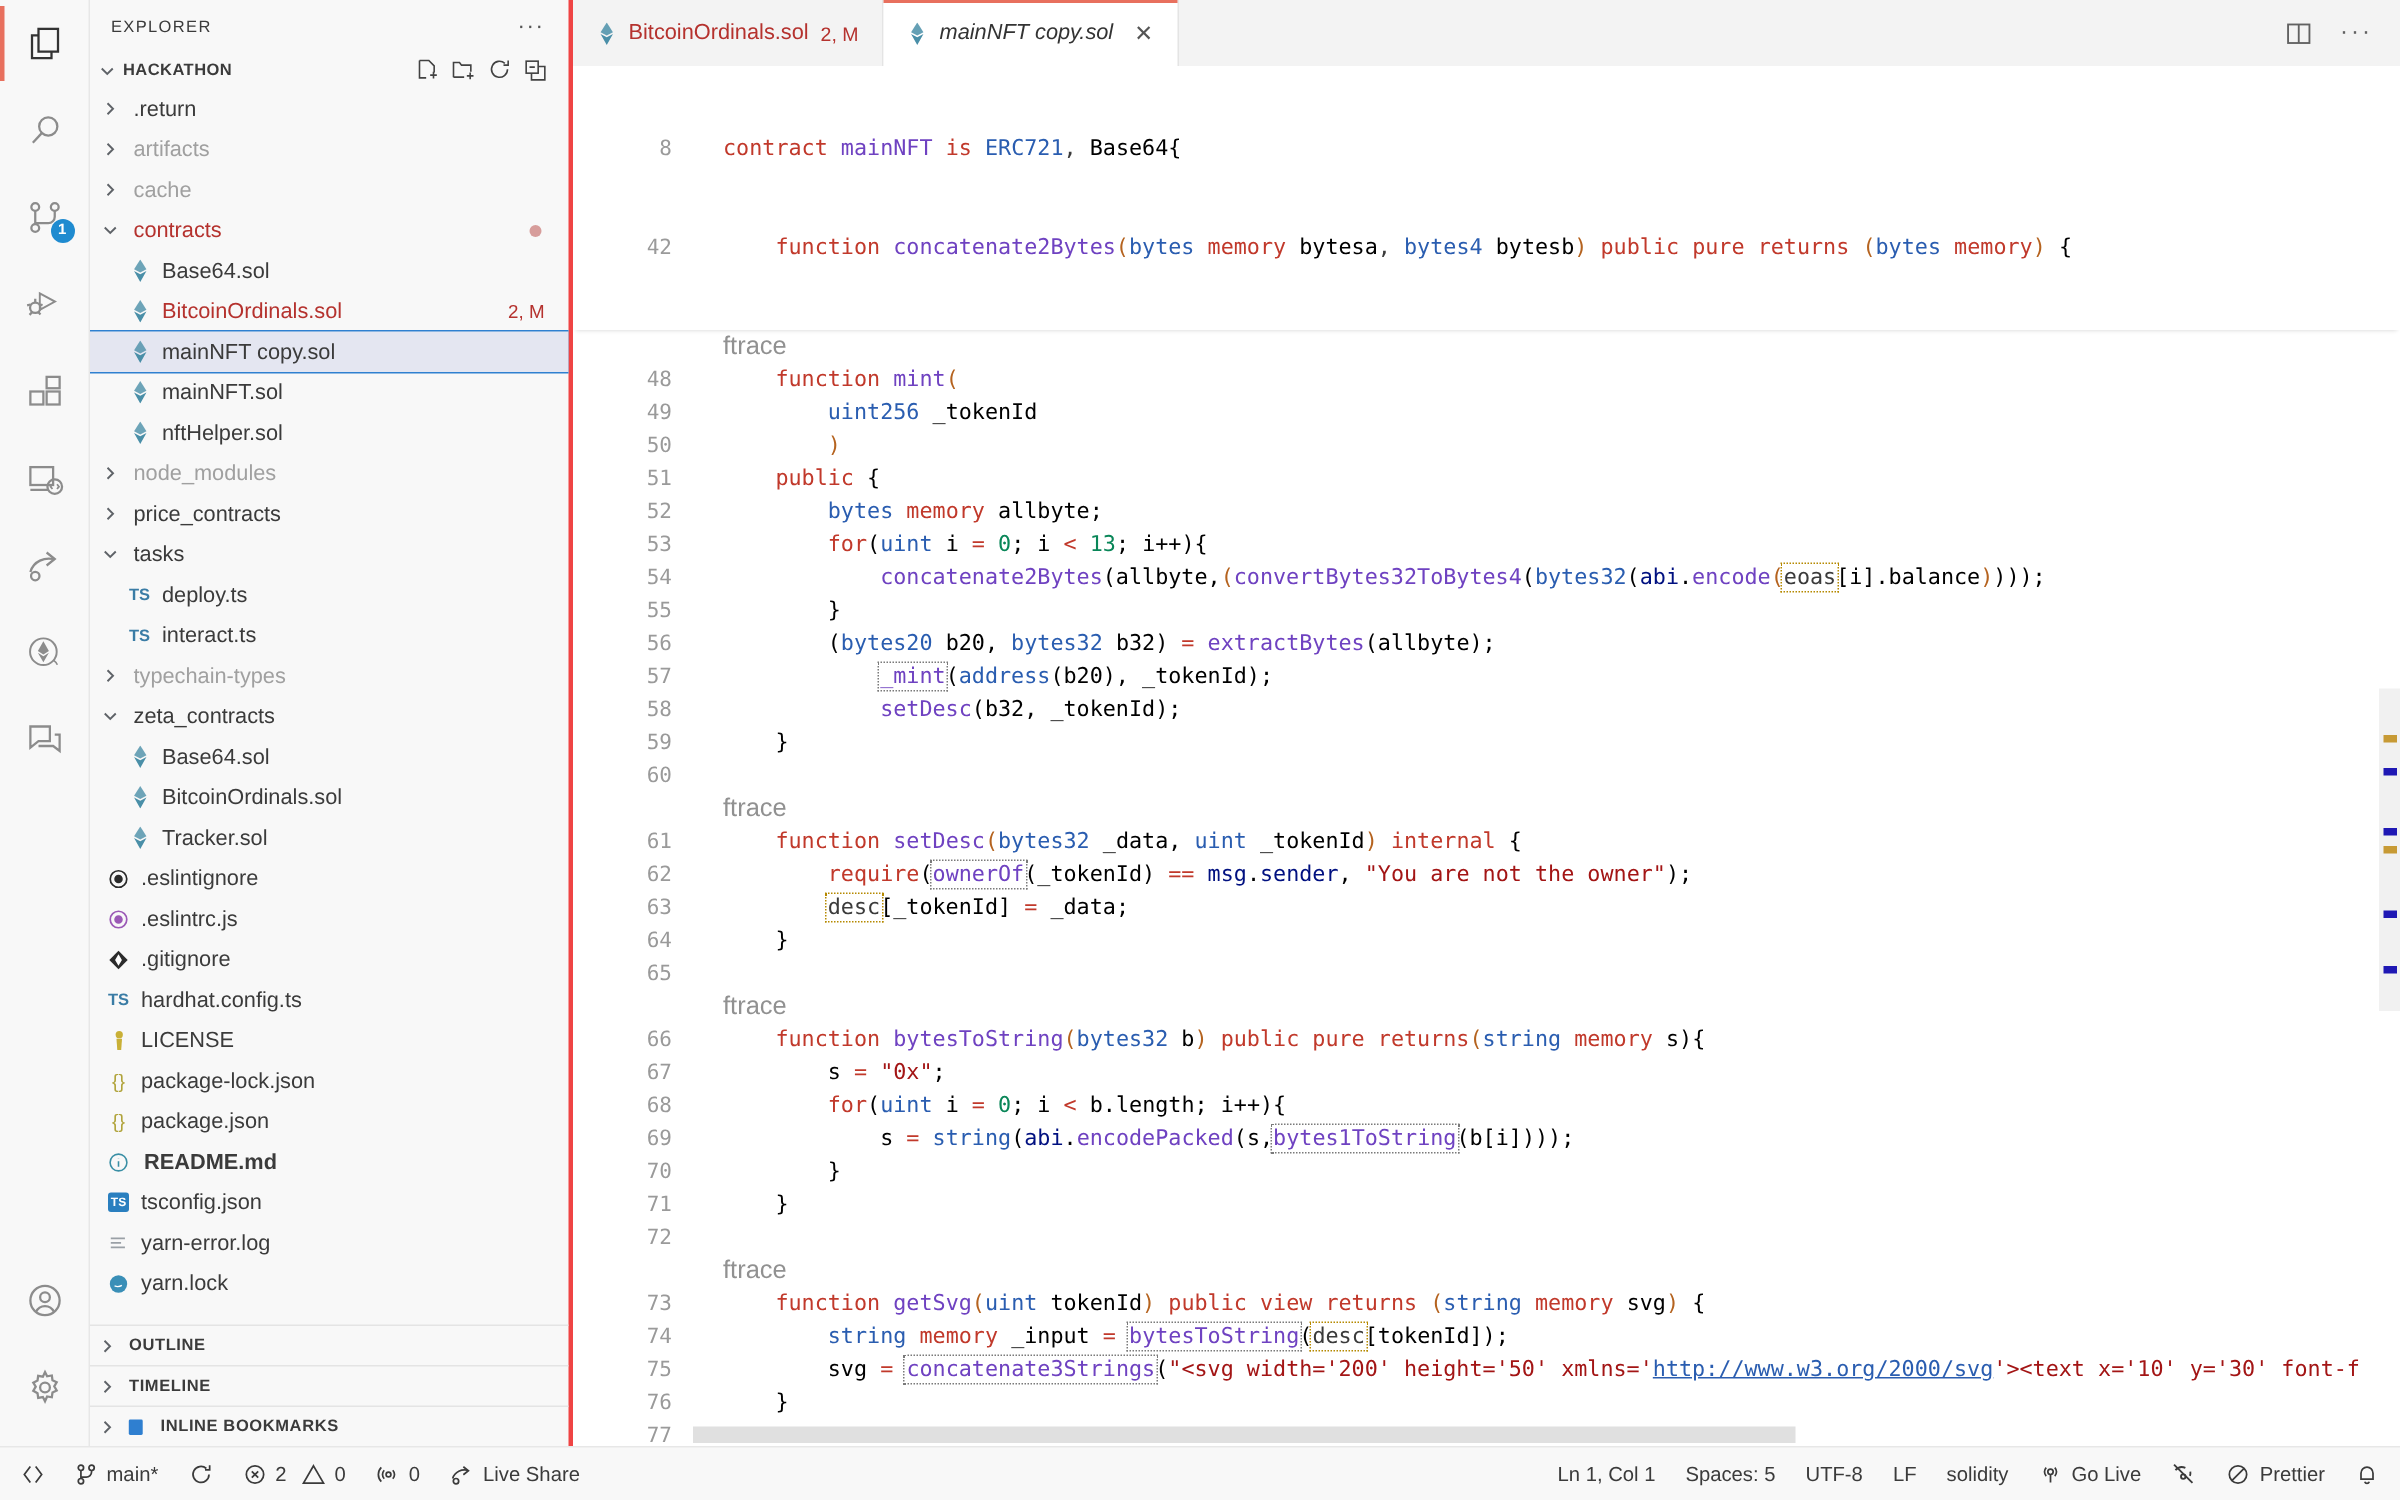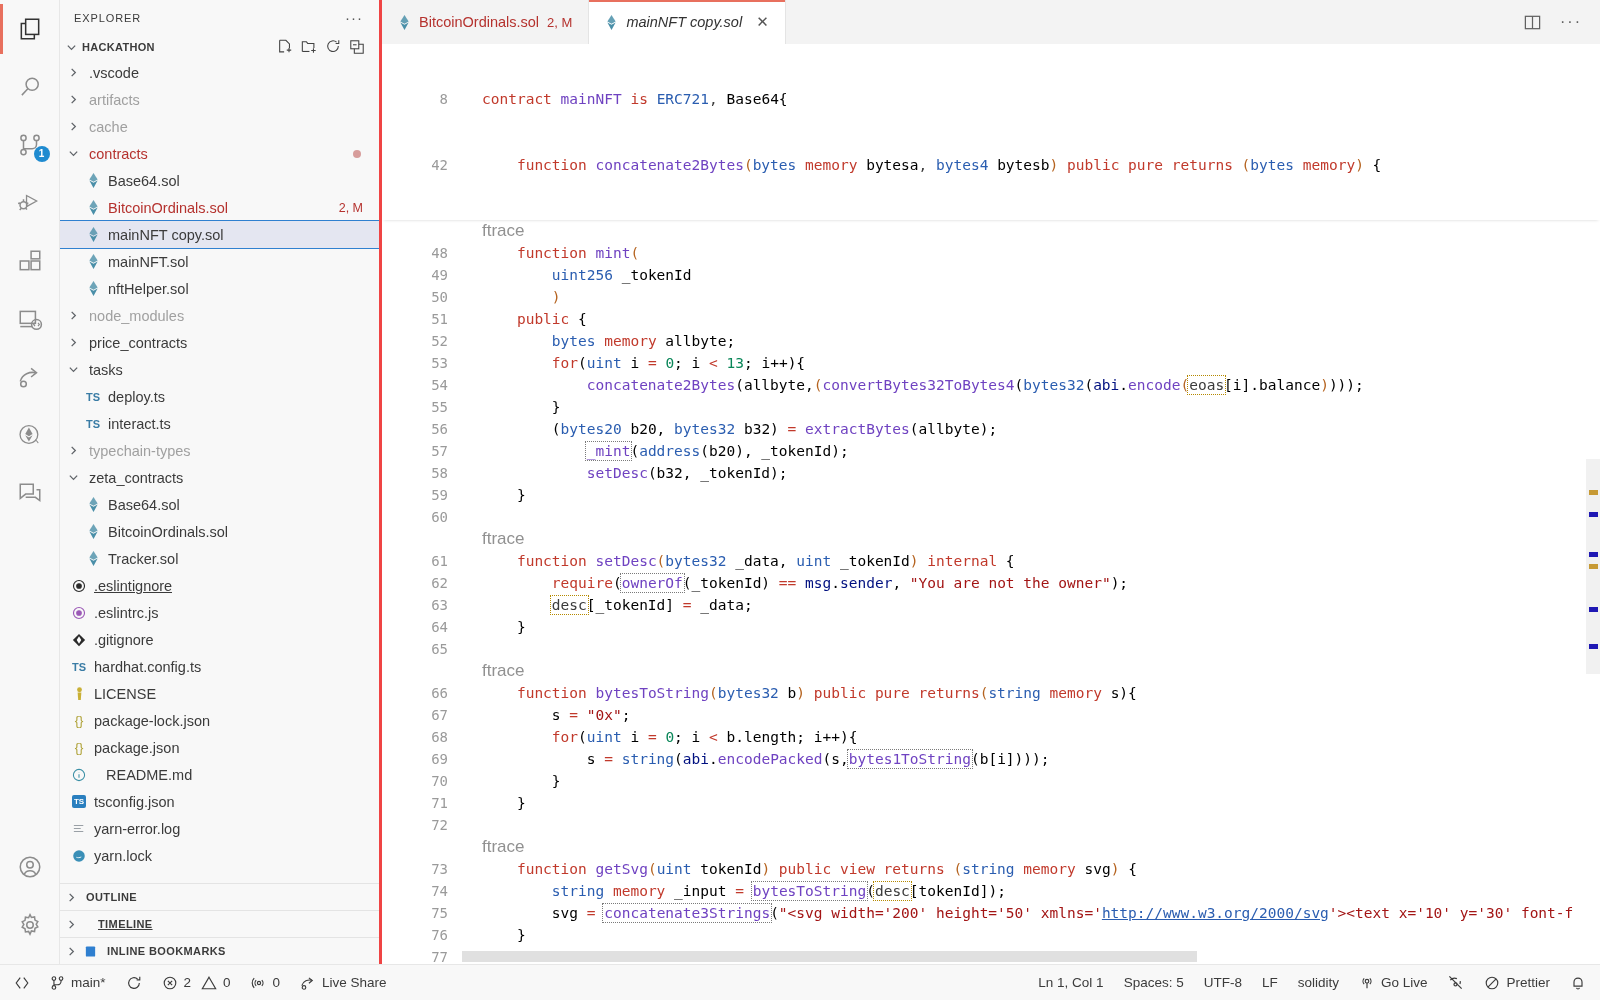--- a/index.html
+++ b/index.html
@@ -315,21 +315,21 @@
       </div>
 
       <div class="tree" id="file-tree">
           <div class="row">
             <span style="width: 8px; flex: 0 0 8px;"></span>
             <span class="chev">
               <svg width="11" height="11" viewBox="0 0 12 12" fill="none" stroke="#5f6368" stroke-width="1.4">
                 <path d="M4 2l4 4-4 4"></path>
               </svg>
             </span>
-            <span class="fname" style="margin-left: 5px;">.vscode</span>
+            <span class="fname" style="margin-left: 5px;">.return</span>
           </div>
           <div class="row">
             <span style="width: 8px; flex: 0 0 8px;"></span>
             <span class="chev">
               <svg width="11" height="11" viewBox="0 0 12 12" fill="none" stroke="#5f6368" stroke-width="1.4">
                 <path d="M4 2l4 4-4 4"></path>
               </svg>
             </span>
             <span class="fname dim" style="margin-left: 5px;">artifacts</span>
           </div>
@@ -493,21 +493,21 @@
             <span class="fname" style="margin-left: 4px;">Tracker.sol</span>
           </div>
           <div class="row">
             <span style="width: 8px; flex: 0 0 8px;"></span>
             <span class="ficon">
               <svg width="14" height="14" viewBox="0 0 16 16" fill="none" stroke="#2b2b2b" stroke-width="1.3">
                 <circle cx="8" cy="8" r="6.3"></circle>
                 <circle cx="8" cy="8" r="2.6" fill="#2b2b2b"></circle>
               </svg>
             </span>
-            <span class="fname" style="margin-left: 4px; text-decoration: underline;">.eslintignore</span>
+            <span class="fname" style="margin-left: 4px;">.eslintignore</span>
           </div>
           <div class="row">
             <span style="width: 8px; flex: 0 0 8px;"></span>
             <span class="ficon">
               <svg width="14" height="14" viewBox="0 0 16 16" fill="none" stroke="#9b59b6" stroke-width="1.3">
                 <circle cx="8" cy="8" r="6.3"></circle>
                 <circle cx="8" cy="8" r="2.6" fill="#9b59b6"></circle>
               </svg>
             </span>
             <span class="fname" style="margin-left: 4px;">.eslintrc.js</span>
@@ -554,21 +554,21 @@
             <span class="fname" style="margin-left: 4px;">package.json</span>
           </div>
           <div class="row">
             <span style="width: 8px; flex: 0 0 8px;"></span>
             <span class="ficon">
               <svg width="14" height="14" viewBox="0 0 16 16" fill="none" stroke="#3a8fa5" stroke-width="1.2">
                 <circle cx="8" cy="8" r="6.4"></circle>
                 <path d="M8 4.8v.2M8 7v4.2"></path>
               </svg>
             </span>
-            <span class="fname" style="margin-left: 16px;">README.md</span>
+            <span class="fname" style="margin-left: 6px; font-weight: bold;">README.md</span>
           </div>
           <div class="row">
             <span style="width: 8px; flex: 0 0 8px;"></span>
             <span class="ficon">
               <span style="background:#2a7fbf;color:#fff;font-size:8px;font-weight:700;padding:2px 2px;border-radius:2px;font-family:'Liberation Sans',sans-serif;">TS</span>
             </span>
             <span class="fname" style="margin-left: 4px;">tsconfig.json</span>
           </div>
           <div class="row">
             <span style="width: 8px; flex: 0 0 8px;"></span>
@@ -599,21 +599,21 @@
               </svg>
             </span>
             <span style="margin-left:4px;">OUTLINE</span>
           </div>
           <div class="panel-head">
             <span class="chev">
               <svg width="11" height="11" viewBox="0 0 12 12" fill="none" stroke="#5f6368" stroke-width="1.4">
                 <path d="M4 2l4 4-4 4"></path>
               </svg>
             </span>
-            <span style="margin-left:16px;text-decoration:underline;">TIMELINE</span>
+            <span style="margin-left:4px;">TIMELINE</span>
           </div>
           <div class="panel-head">
             <span class="chev">
               <svg width="11" height="11" viewBox="0 0 12 12" fill="none" stroke="#5f6368" stroke-width="1.4">
                 <path d="M4 2l4 4-4 4"></path>
               </svg>
             </span>
             <span style="margin:0 6px 0 2px;">
               <svg width="13" height="13" viewBox="0 0 14 14" fill="#2f7fd0">
                 <rect x="2" y="1.5" width="10" height="11" rx="1"></rect>

